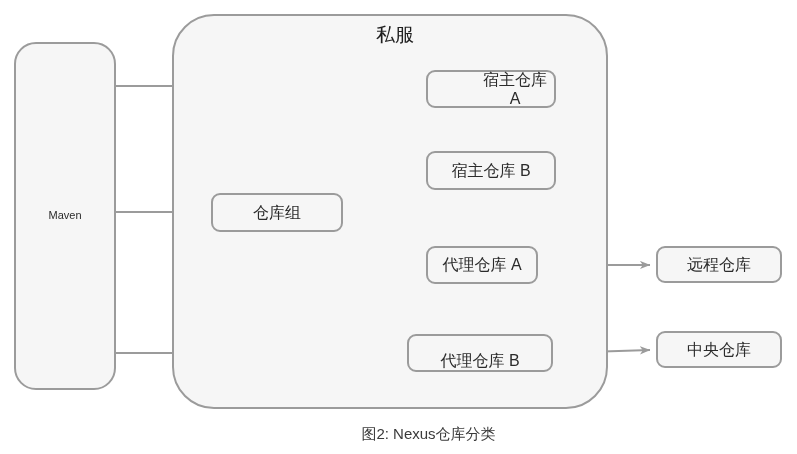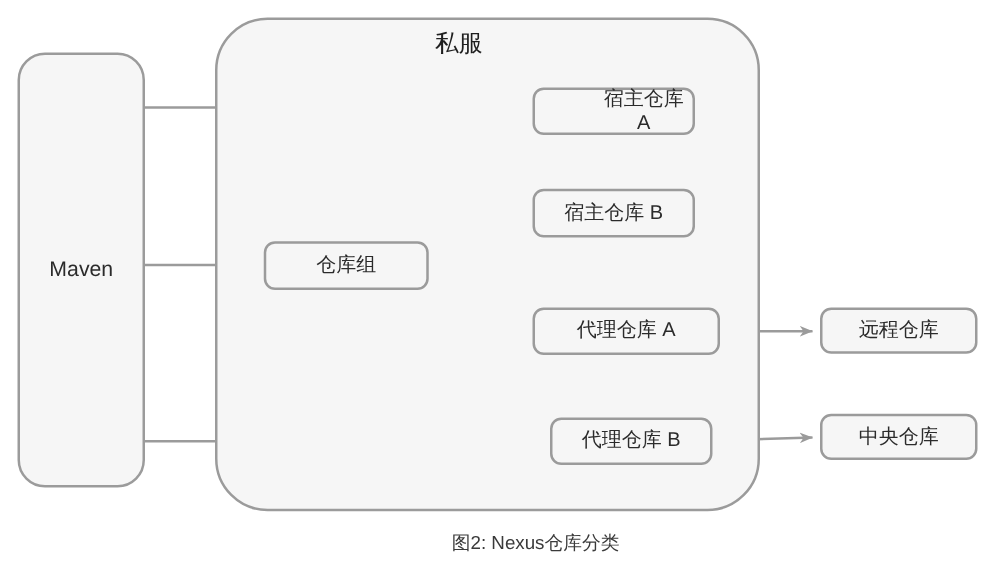--- a/index.html
+++ b/index.html
@@ -36,35 +36,36 @@
     color: #2b2b2b;
     text-align: center;
     line-height: 1.2;
   }
   .node.small {
     border-radius: 9px;
     font-size: 16px;
   }
   .node.maven {
     border-radius: 22px;
-    font-size: 17px;
+    font-size: 11px;
     border-width: 2px;
   }
   .group-box {
     position: absolute;
     box-sizing: border-box;
     background: #f6f6f6;
     border: 2px solid #9b9b9b;
     border-radius: 42px;
   }
   .group-title {
     position: absolute;
     font-size: 19px;
     color: #1f1f1f;
     white-space: nowrap;
+    margin-left: 28px;
   }
   .caption {
     position: absolute;
     font-size: 15px;
     color: #3a3a3a;
     white-space: nowrap;
     text-align: center;
     margin-left: 30px;
   }
 </style>
@@ -111,25 +112,25 @@
   </div>
 
   <div class="node small" style="left:426px; top:70px; width:130px; height:38px;padding-left:48px;">
     <span>宿主仓库 A</span>
   </div>
 
   <div class="node small" style="left:426px; top:151px; width:130px; height:39px;align-items:center;">
     <span>宿主仓库 B</span>
   </div>
 
-  <div class="node small" style="left:426px; top:246px; width:150px; height:38px;">
+  <div class="node small" style="left:426px; top:246px; width:112px; height:38px;">
     <span>代理仓库 A</span>
   </div>
 
-  <div class="node small" style="left:440px; top:334px; width:130px; height:38px;">
+  <div class="node small" style="left:407px; top:334px; width:146px; height:38px;align-items:flex-end;">
     <span>代理仓库 B</span>
   </div>
 
   <div class="node small" style="left:656px; top:246px; width:126px; height:37px;">
     <span>远程仓库</span>
   </div>
 
   <div class="node small" style="left:656px; top:331px; width:126px; height:37px;text-align:center;">
     <span>中央仓库</span>
   </div>

